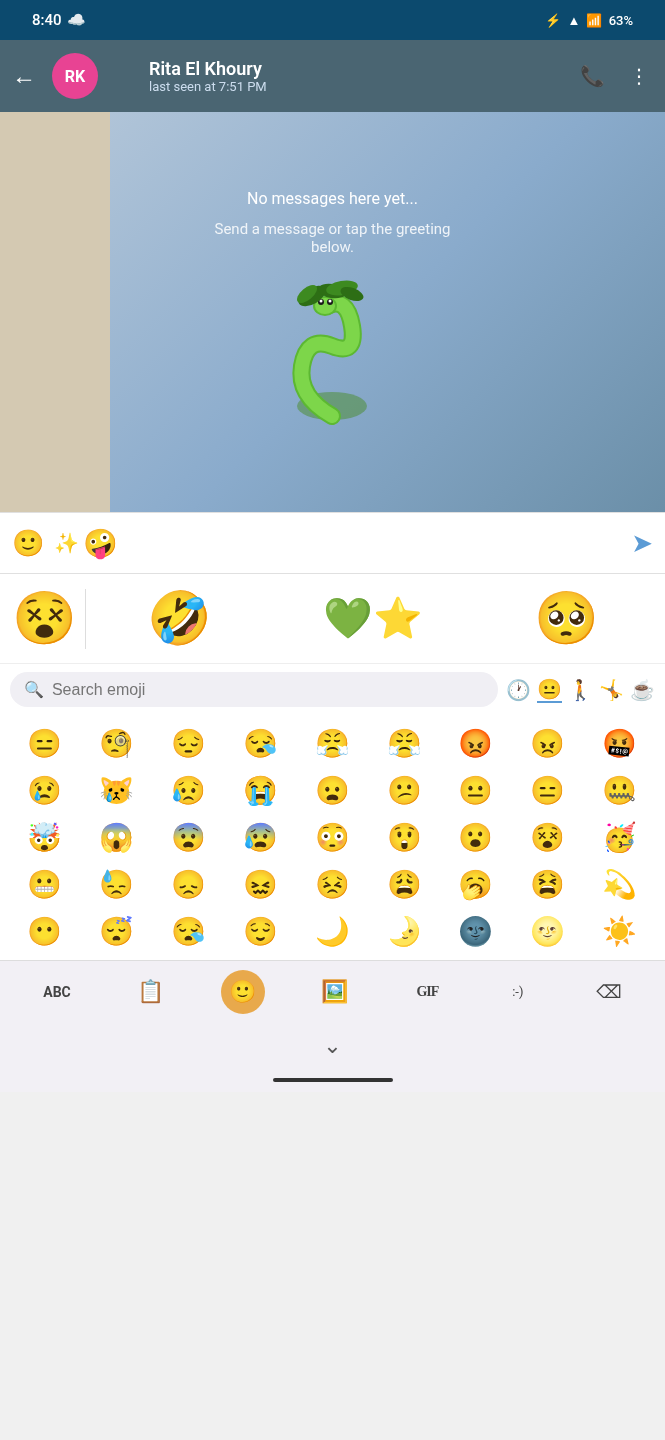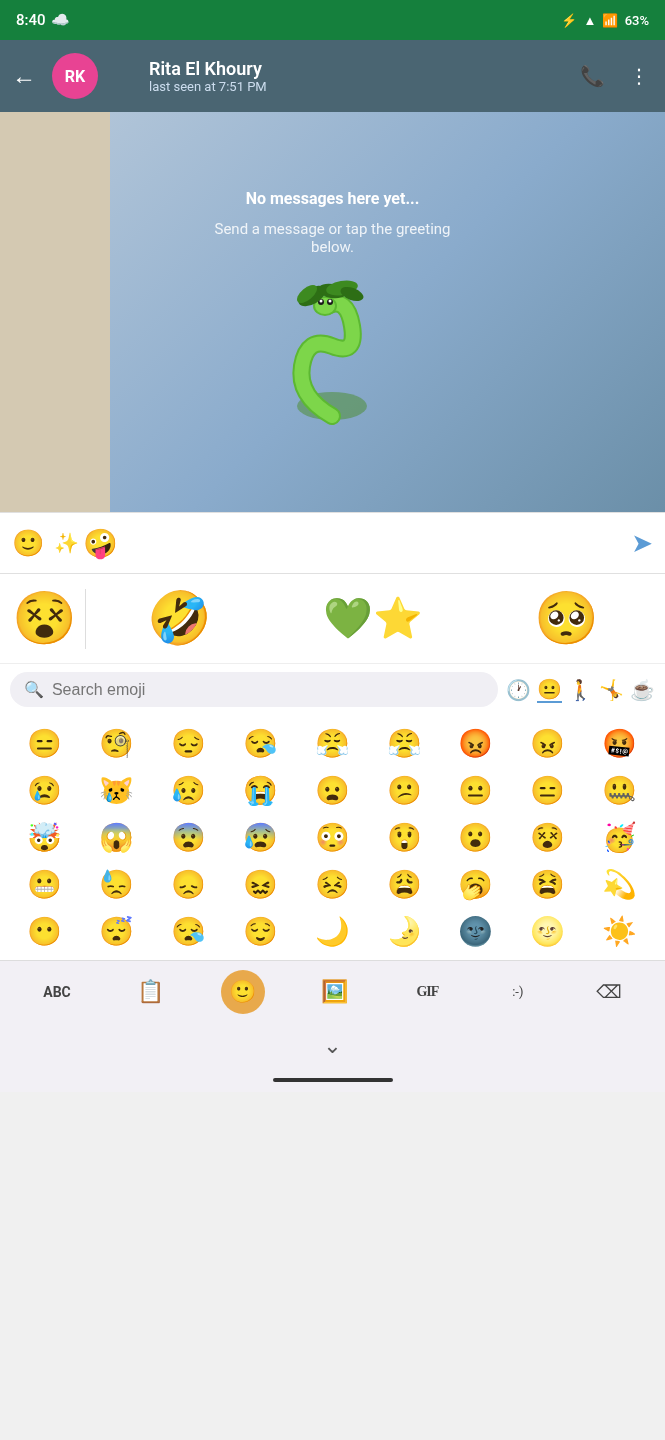--- a/index.html
+++ b/index.html
@@ -6,26 +6,26 @@
     body {
       width: 665px;
       min-height: 1440px;
       font-family: 'Roboto', Arial, sans-serif;
       background: #f0f0f0;
       overflow-x: hidden;
     }
 
     
     .status-bar {
-      background: #15803d;
+      background: #0c4a6e;
       height: 40px;
       display: flex;
       align-items: center;
       justify-content: space-between;
-      padding: 0 16px;
+      padding: 0 32px;
       color: white;
       font-size: 15px;
       font-weight: 500;
     }
     .status-left { display: flex; align-items: center; gap: 6px; }
     .status-right { display: flex; align-items: center; gap: 6px; font-size: 13px; }
 
     
     .header {
       background: #4a6572;
@@ -84,21 +84,21 @@
     }
     .chat-content {
       position: relative;
       z-index: 2;
       text-align: center;
       padding: 20px;
     }
     .no-messages {
       color: white;
       font-size: 16px;
-      font-weight: 700;
+      font-weight: 400;
       margin-bottom: 12px;
     }
     .send-message {
       color: rgba(255,255,255,0.85);
       font-size: 15px;
       margin-bottom: 20px;
     }
     
     .snake-sticker {
       width: 150px;

